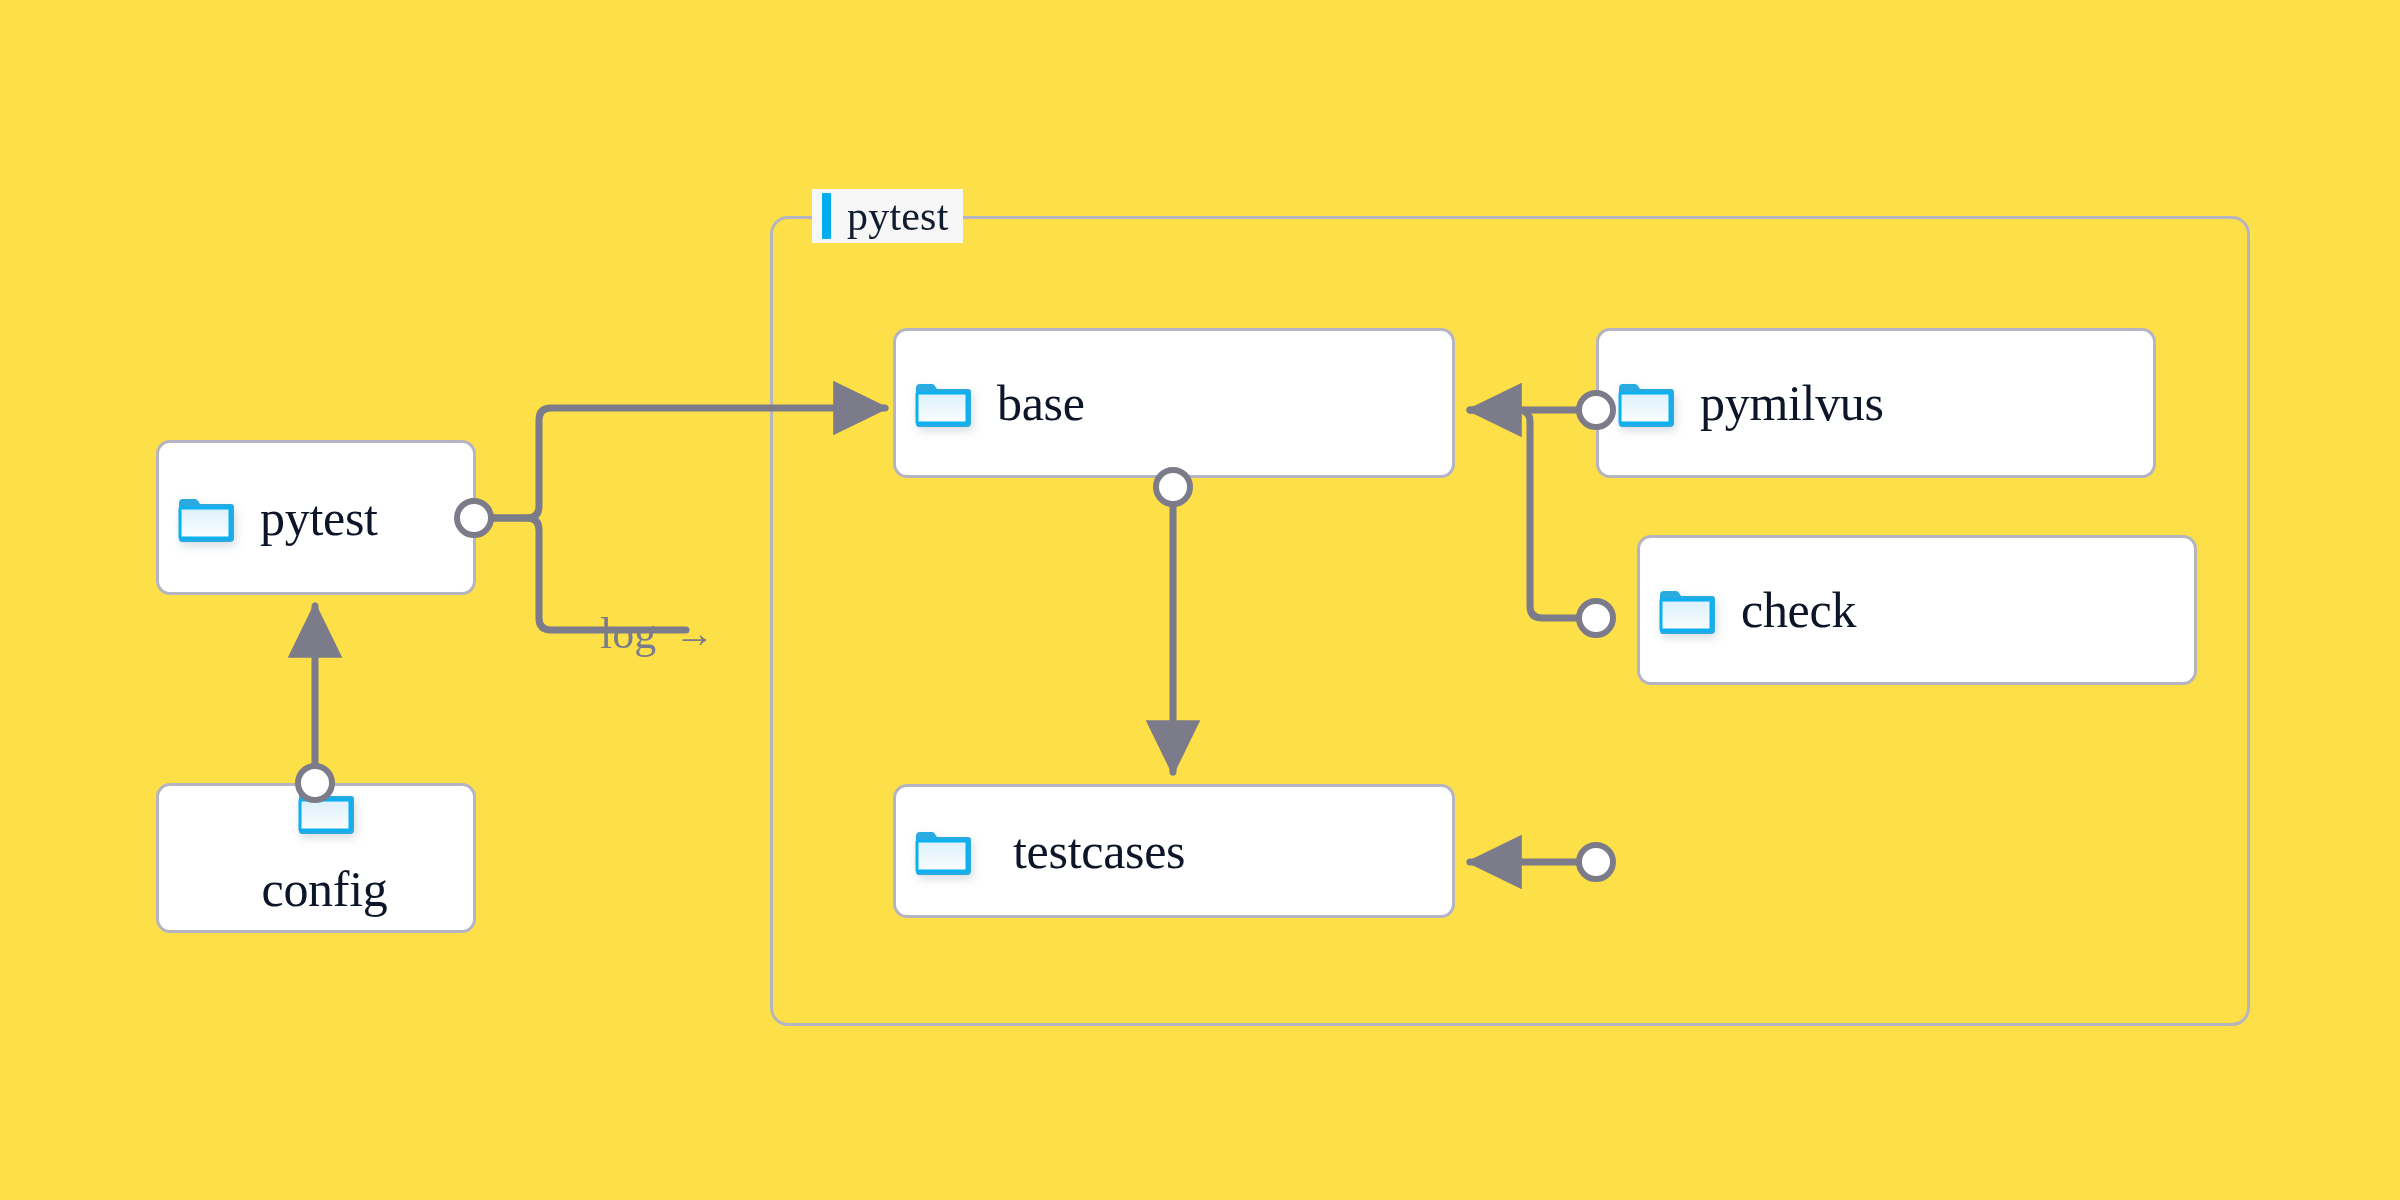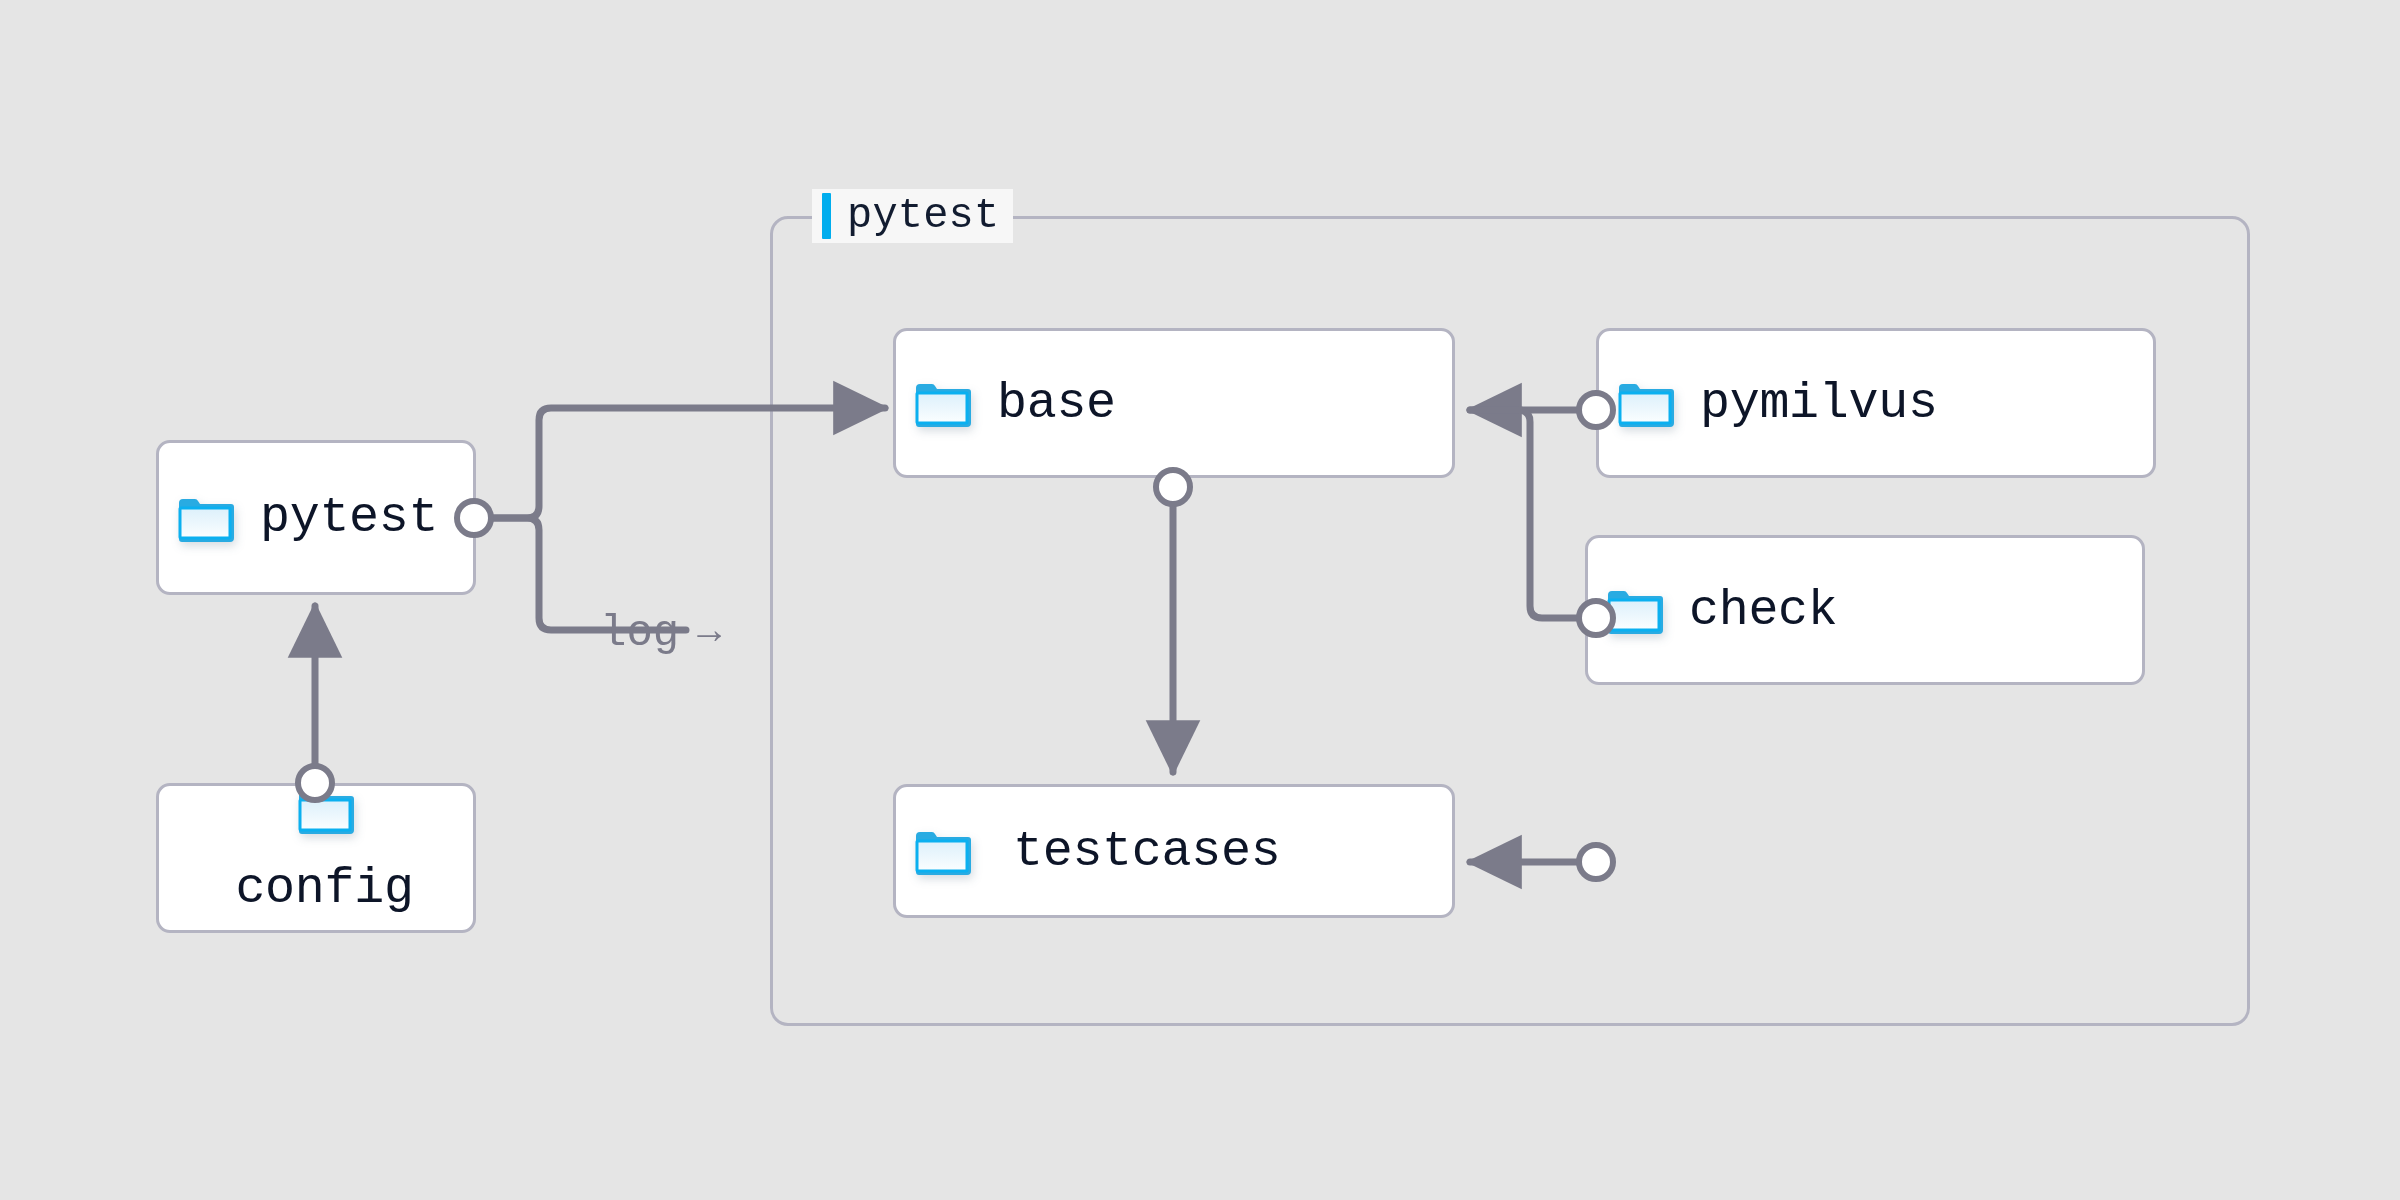--- a/index.html
+++ b/index.html
@@ -5,22 +5,22 @@
 <style>
   html, body {
     margin: 0;
     padding: 0;
     background: #f7f7f7;
   }
   #stage {
     position: relative;
     width: 2400px;
     height: 1200px;
-    background: #e5e5e5;
-    font-family: Liberation Mono, monospace;
+    background: #fde047;
+    font-family: Liberation Serif, serif;
     overflow: hidden;
   }
 
   
   .group-box {
     position: absolute;
     border: 3px solid #b4b4c2;
     border-radius: 18px;
     background: transparent;
     box-sizing: border-box;
@@ -165,21 +165,21 @@
   <div class="node" style="left:1596px; top:328px; width:560px; height:150px;">
     <span class="folder-icon">
       <svg viewBox="0 0 58 48" width="58" height="48" aria-hidden="true">
         <path d="M3 9 q0-4 4-4 h12 q2 0 3 2 l2 3 h31 q3 0 3 3 v31 q0 4-4 4 H6 q-3 0-3-3 Z" fill="#29abe2"></path>
         <rect x="4" y="14" width="50" height="30" rx="1" fill="url(#fg1)" stroke="#0bb0f0" stroke-width="3"></rect>
       </svg>
     </span>
     <span class="node-label">pymilvus</span>
   </div>
 
-  <div class="node" style="left:1585px; top:535px; width:560px; height:150px;">
+  <div class="node" style="left:1637px; top:535px; width:560px; height:150px;">
     <span class="folder-icon">
       <svg viewBox="0 0 58 48" width="58" height="48" aria-hidden="true">
         <path d="M3 9 q0-4 4-4 h12 q2 0 3 2 l2 3 h31 q3 0 3 3 v31 q0 4-4 4 H6 q-3 0-3-3 Z" fill="#29abe2"></path>
         <rect x="4" y="14" width="50" height="30" rx="1" fill="url(#fg1)" stroke="#0bb0f0" stroke-width="3"></rect>
       </svg>
     </span>
     <span class="node-label">check</span>
   </div>
 
 

